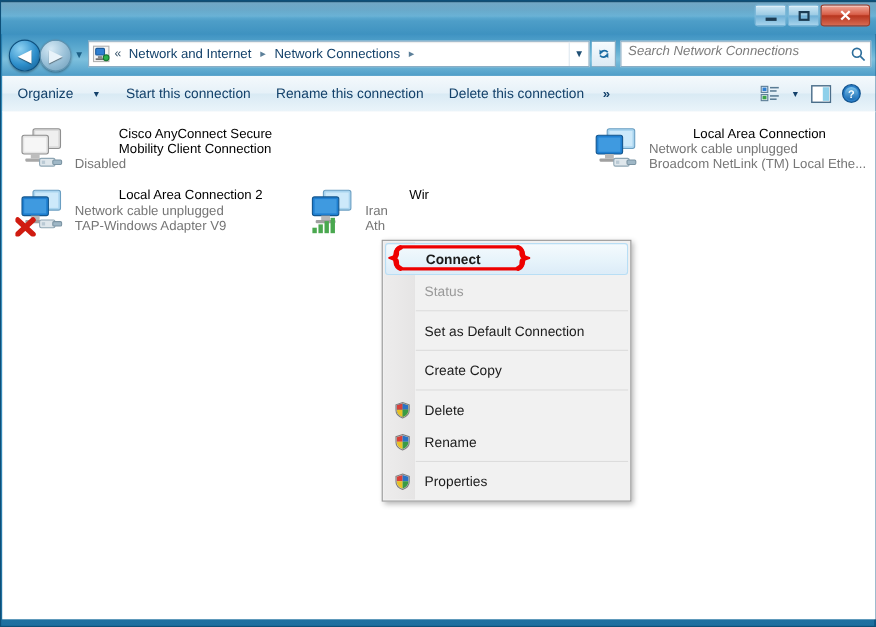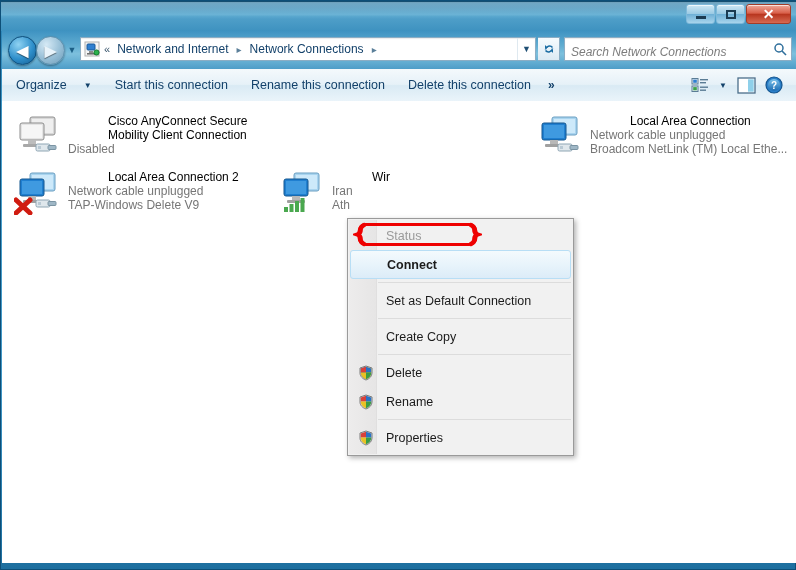--- a/index.html
+++ b/index.html
@@ -158,21 +158,21 @@
     display: flex; align-items: center; justify-content: center;
     color: #1a6ca3; font-size: 13px; font-weight: bold;
   }
   #searchbox {
     position: absolute;
     left: 562px; top: 6px;
     width: 228px; height: 24px;
     box-sizing: border-box;
     background: #ffffff;
     border: 1px solid #8badc4;
-    display: flex; align-items: flex-end;
+    display: flex; align-items: flex-start;
     box-shadow: inset 0 1px 1px rgba(0,0,0,0.08);
   }
   #searchbox input {
     border: none; outline: none;
     flex: 1 1 auto;
     font-size: 12px;
     font-style: italic;
     color: #6b6b6b;
     font-family: "Liberation Sans", sans-serif;
     padding-left: 6px;
@@ -487,21 +487,21 @@
           </g>
           <g>
             <line x1="2" y1="33" x2="16" y2="46" stroke="#d01b10" stroke-width="5" stroke-linecap="round"></line>
             <line x1="16" y1="33" x2="2" y2="46" stroke="#d01b10" stroke-width="5" stroke-linecap="round"></line>
           </g>
         </svg>
       </div>
       <div class="conn-text">
         <div class="conn-name">Local Area Connection 2</div>
         <div class="conn-status">Network cable unplugged</div>
-        <div class="conn-adapter">TAP-Windows Delete V9</div>
+        <div class="conn-adapter">TAP-Windows Adapter V9</div>
       </div>
     </div>
 
 
     <div class="conn-item" style="left:270px; top:62px;">
       <div class="conn-icon">
         <svg width="48" height="48" viewBox="0 0 48 48">
           <rect x="16" y="6" width="25" height="18" rx="2" fill="#a9d4ef" stroke="#6b9fc2"></rect>
           <rect x="18" y="8" width="21" height="14" fill="#cde9fa"></rect>
           <rect x="6" y="12" width="24" height="17" rx="2" fill="#1f7fd0" stroke="#14578f"></rect>
@@ -542,26 +542,26 @@
       <div class="conn-text">
         <div class="conn-name">Local Area Connection</div>
         <div class="conn-status">Network cable unplugged</div>
         <div class="conn-adapter">Broadcom NetLink (TM) Local Ethe...</div>
       </div>
     </div>
 
     <div id="ctxmenu">
       <div class="gutter"></div>
 
+      <div class="mi highlight">
+        <span>Connect</span>
+      </div>
+
       <div class="mi disabled">
         <span>Status</span>
-      </div>
-
-      <div class="mi highlight">
-        <span>Connect</span>
       </div>
       <div class="sep"></div>
 
       <div class="mi">
         <span>Set as Default Connection</span>
       </div>
       <div class="sep"></div>
 
       <div class="mi">
         <span>Create Copy</span>

